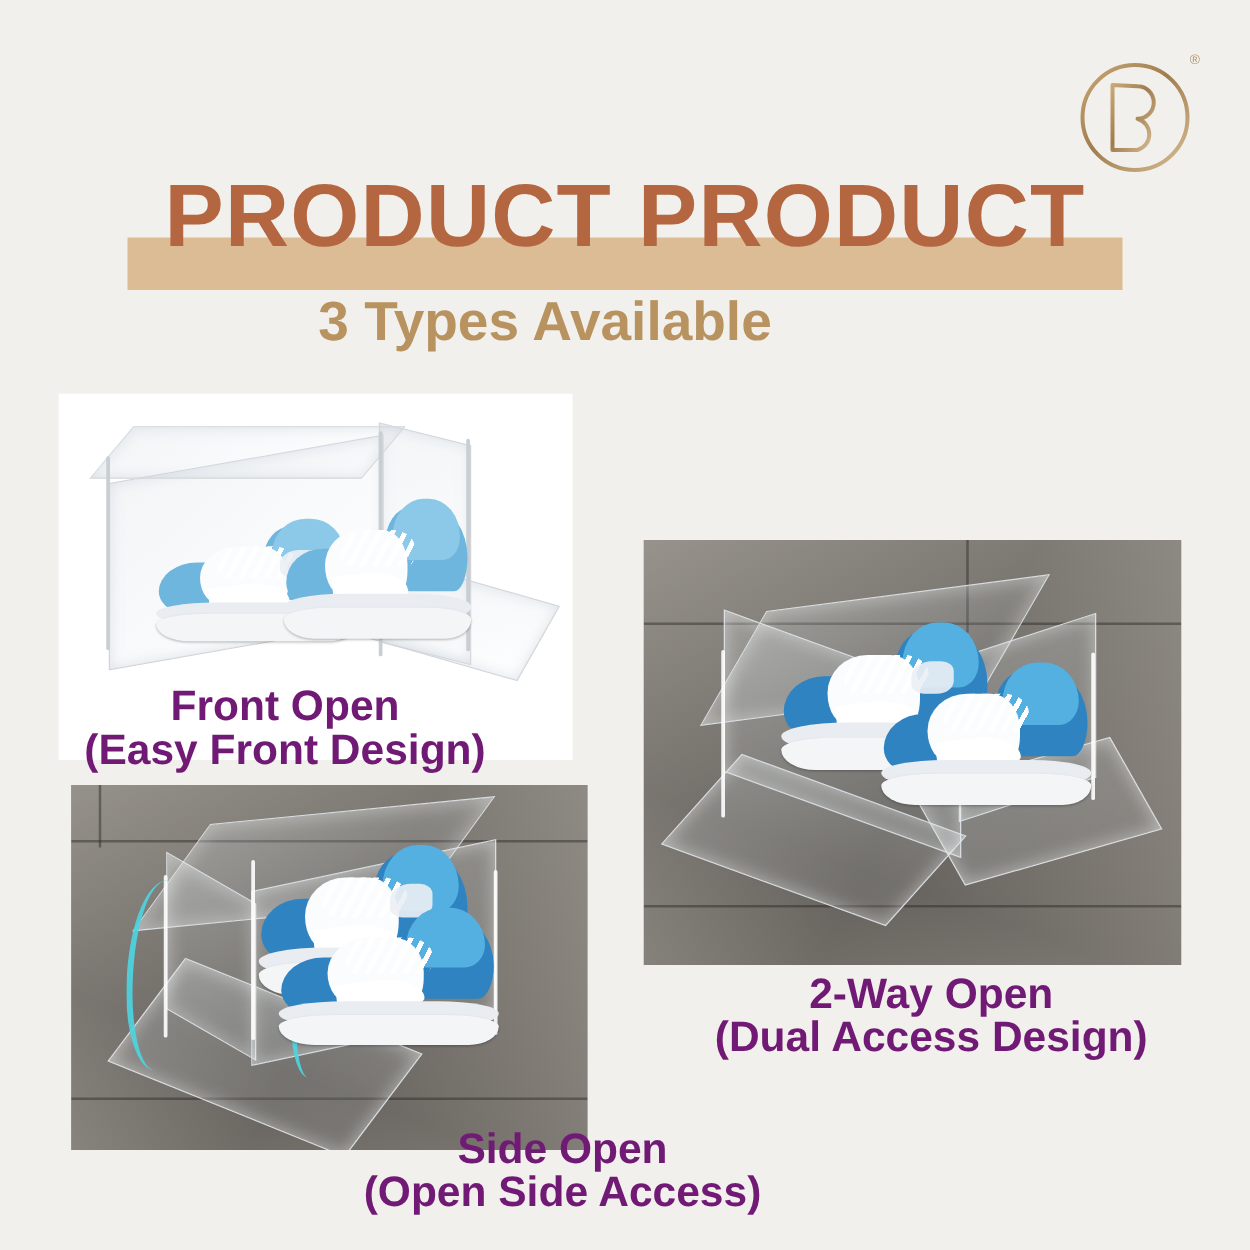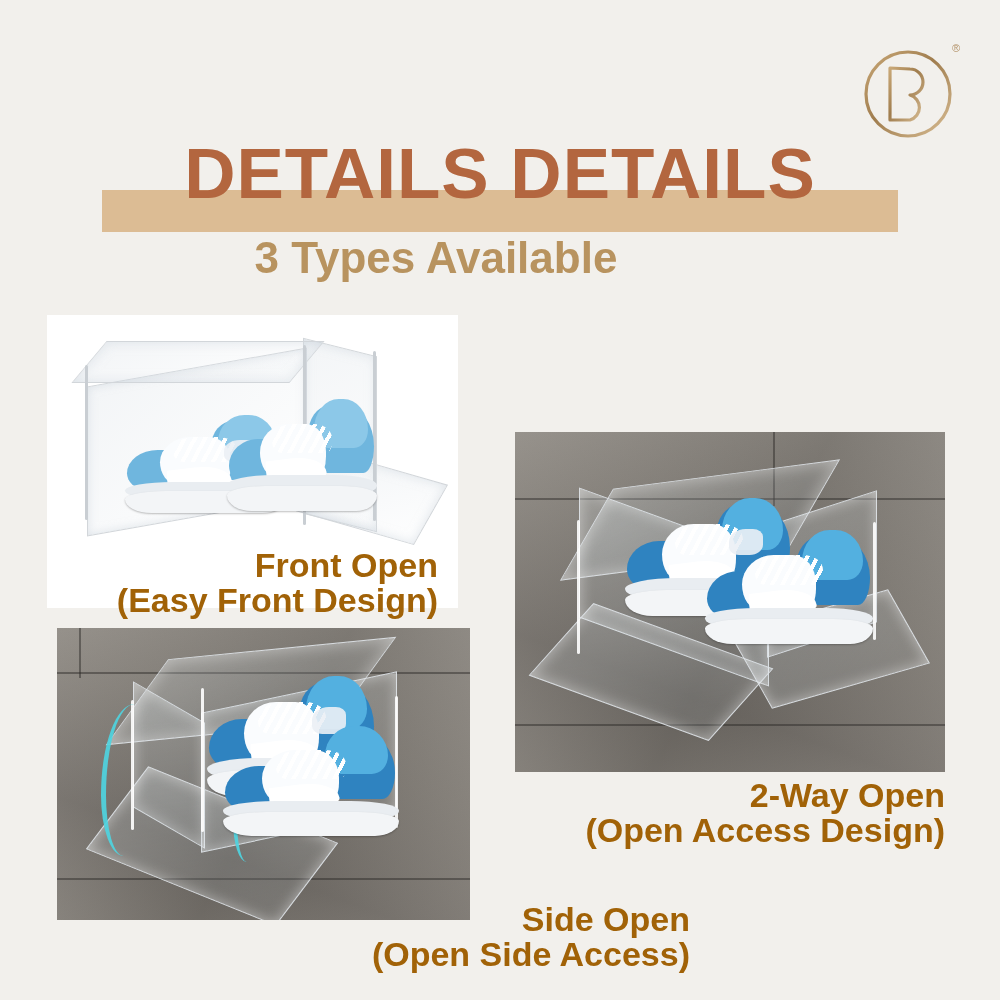--- a/index.html
+++ b/index.html
@@ -124,24 +124,24 @@
     position:absolute;
     border-left:5px solid #4fd4e0;
     border-radius:60% 0 0 40%;
     filter:blur(.3px);
     opacity:.92;
   }
 
   
   .caption {
     position:absolute;
-    color:#a16207;
+    color:#701a75;
     font-weight:bold;
     line-height:1.02;
-    text-align:right;
+    text-align:center;
     white-space:nowrap;
   }
   .caption .l1 { display:block; font-size:34px; }
   .caption .l2 { display:block; font-size:34px; }
 
   #cap-front { left:18px;  top:548px;  width:420px; }
   #cap-2way  { left:545px; top:778px;  width:400px; }
   #cap-side  { left:210px; top:902px;  width:480px; }
 </style>
 </head>
@@ -157,21 +157,21 @@
       </linearGradient>
     </defs>
     <circle cx="56" cy="56" r="42" fill="none" stroke="url(#gold)" stroke-width="3.2"></circle>
     <path d="M38 30 L38 82 L58 82 A13 13 0 0 0 58 57 A12 12 0 0 0 58 31 Z" fill="none" stroke="url(#gold)" stroke-width="3.2" stroke-linejoin="round"></path>
     <path d="M58 56 L96 56" fill="none" stroke="url(#gold)" stroke-width="3.2"></path>
   </svg>
   <span class="reg">®</span>
 </div>
 
 <div id="title-band"></div>
-<h1 id="main-title">DETAILS DETAILS</h1>
+<h1 id="main-title">PRODUCT PRODUCT</h1>
 <h2 id="subtitle">3 Types Available</h2>
 
 <div class="panel" id="panel-front">
   <div class="acrylic-wrap" style="left:30px; top:22px; width:350px; height:220px;">
 
     <div class="face on-white" style="left:10px;  top:30px;  width:220px; height:150px; transform:skewY(-10deg);"></div>
     <div class="face on-white" style="left:226px; top:10px;  width:74px;  height:176px; transform:skewY(14deg);"></div>
     <div class="face on-white" style="left:12px;  top:4px;   width:218px; height:42px;  transform:skewX(-40deg);"></div>
 
     <div class="face on-white" style="left:236px; top:126px; width:118px; height:70px; transform:skewY(16deg) skewX(-26deg);"></div>
@@ -244,21 +244,21 @@
         <div class="laces"></div>
         <div class="swoosh white"></div>
       <div class="midsole"></div>
         <div class="sole"></div>
     </div>
   </div>
 </div>
 
 <div class="caption" id="cap-2way">
   <span class="l1">2-Way Open</span>
-  <span class="l2">(Open Access Design)</span>
+  <span class="l2">(Dual Access Design)</span>
 </div>
 
 <div class="panel" id="panel-side">
   <div class="concrete"></div>
   <div class="seam" style="left:0; top:44px; width:100%; height:2px;"></div>
   <div class="seam" style="left:22px; top:0; width:2px; height:50px;"></div>
   <div class="seam" style="left:0; top:250px; width:100%; height:2px;"></div>
 
   <div class="acrylic-wrap" style="left:58px; top:12px; width:340px; height:262px;">
     <div class="face dark-bg" style="left:18px;  top:62px;  width:72px;  height:126px; transform:skewY(30deg);"></div>

